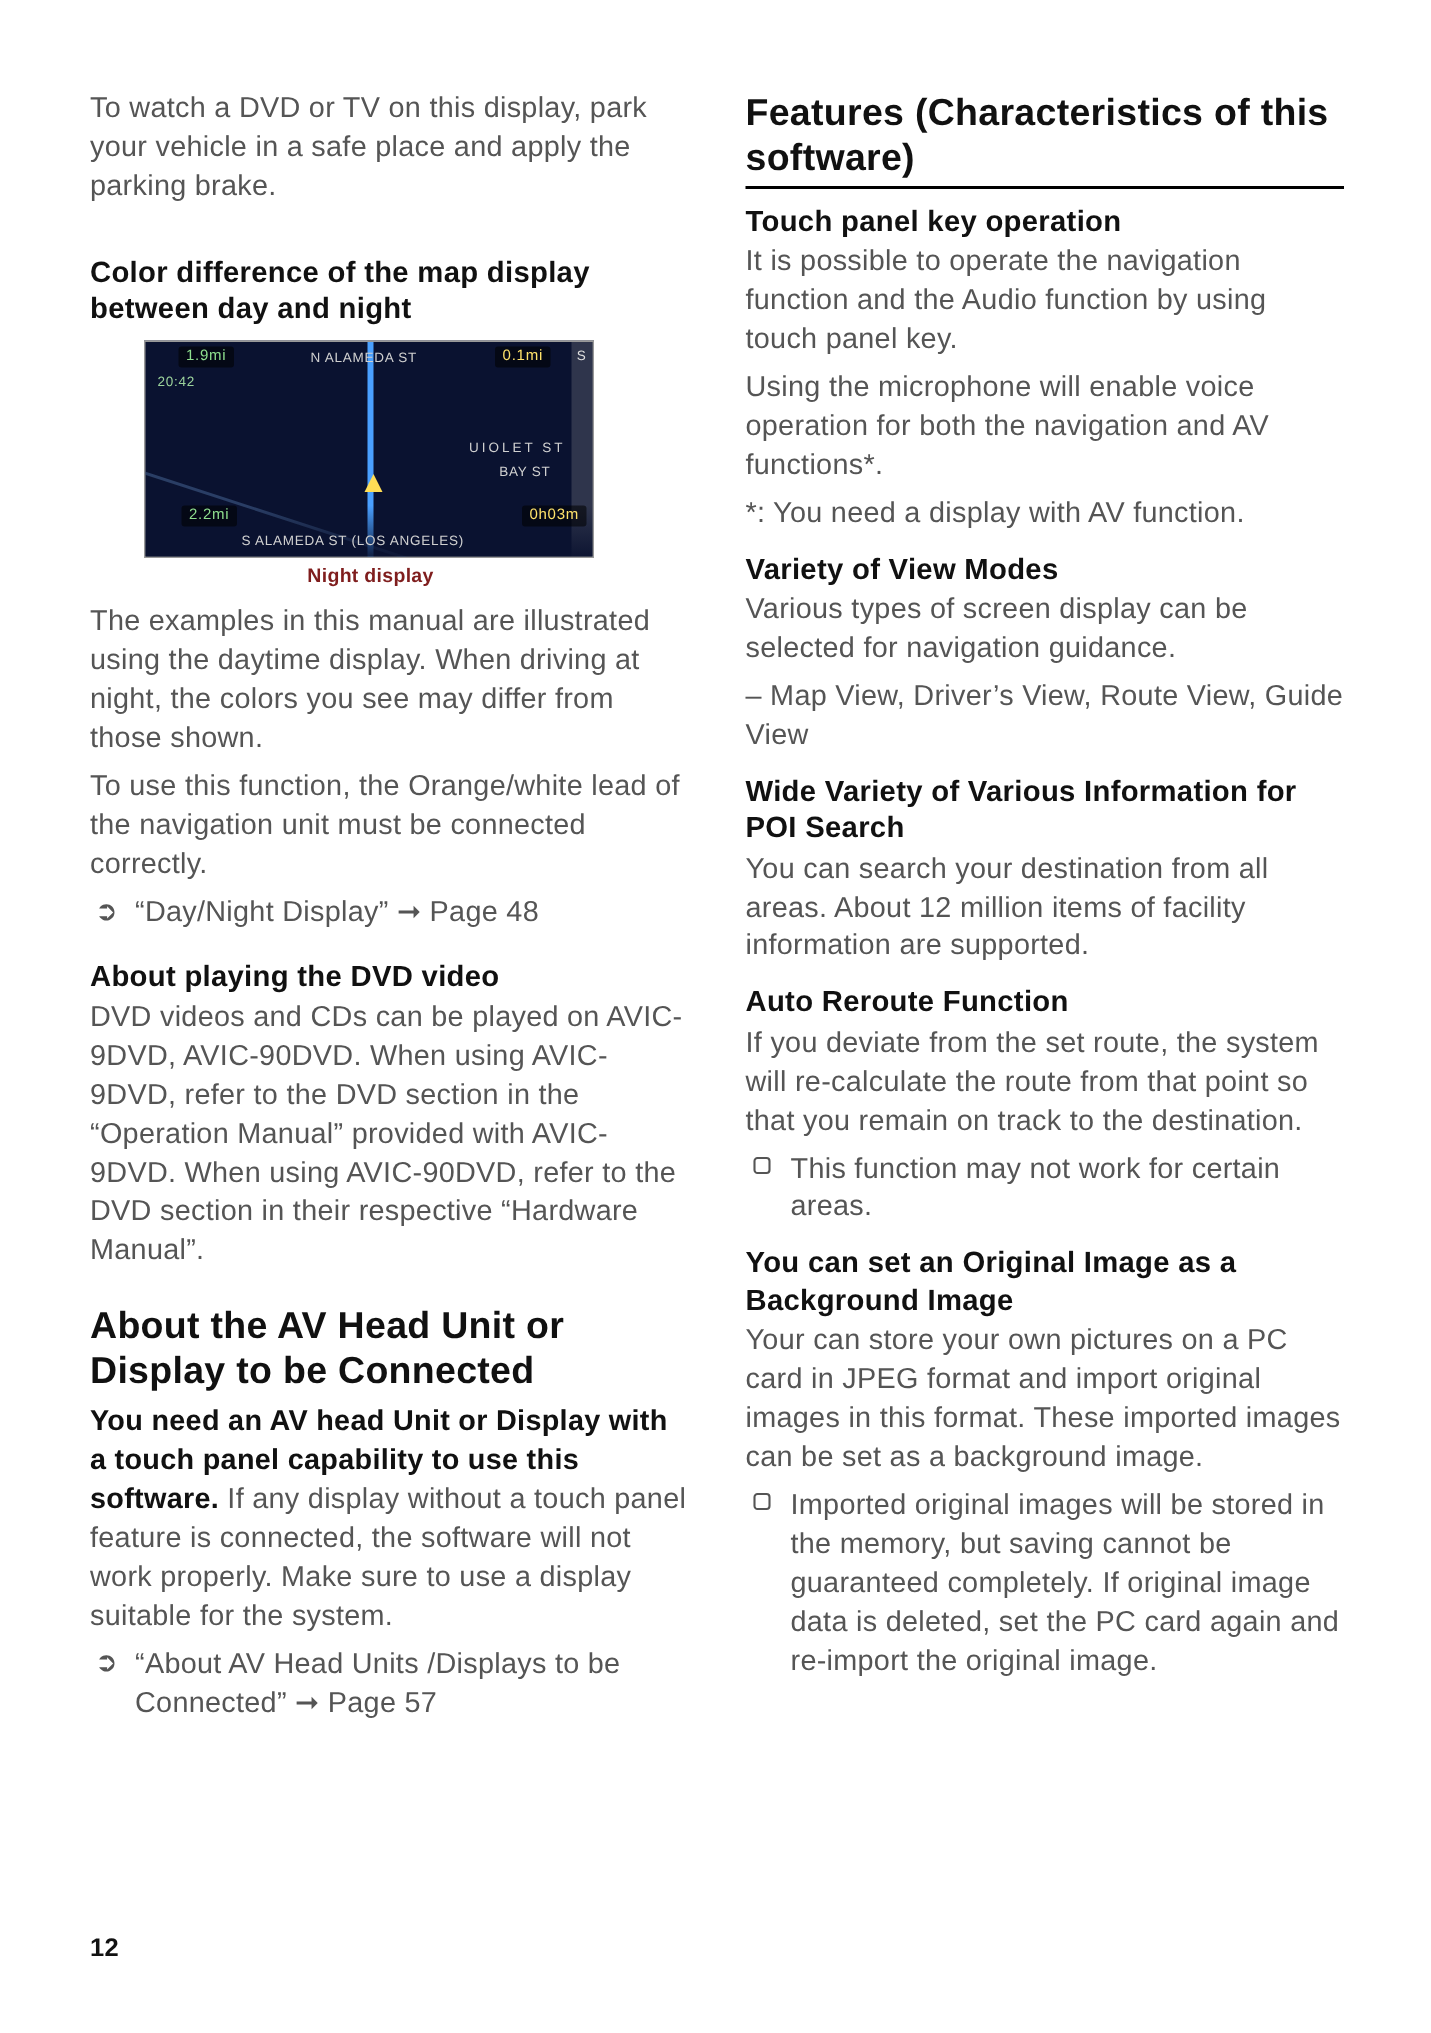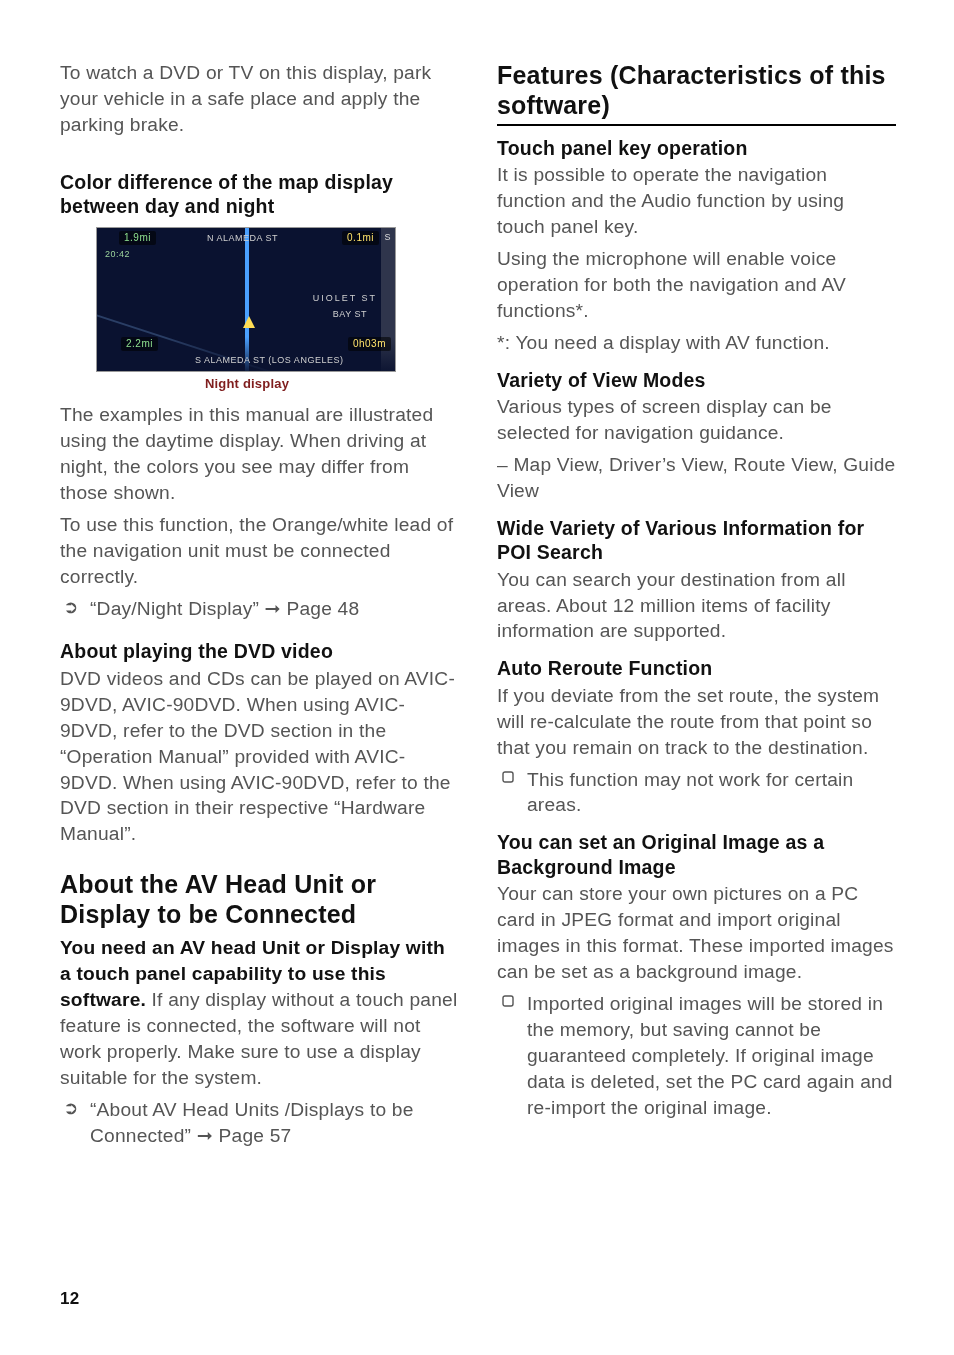--- a/index.html
+++ b/index.html
@@ -205,26 +205,26 @@
     <div class="map-wrap">
       <div class="map-img">
         <div class="map-right-strip"></div>
         <div class="map-diag"></div>
         <div class="map-diag2"></div>
         <div class="map-road"></div>
         <div class="map-tri"></div>
         <div class="map-bottom"></div>
 
         <span class="map-text" style="left:110px; top:4px;">N ALAMEDA ST</span>
-        <span class="map-text" style="left:98px; bottom:4px;text-align:center;">S ALAMEDA ST (LOS ANGELES)</span>
+        <span class="map-text" style="left:64px; bottom:4px;text-align:center;">S ALAMEDA ST (LOS ANGELES)</span>
         <span class="map-text" style="right:18px; top:64px; letter-spacing:2px;">UIOLET ST</span>
         <span class="map-text" style="right:28px; top:80px;">BAY ST</span>
         <span class="map-text" style="left:8px; top:20px; color:#9cd39c;">20:42</span>
         <span class="map-pill" style="left:22px; top:3px; color:#8fe08f;">1.9mi</span>
-        <span class="map-pill" style="right:16px; top:3px; color:#ffe36b;">0.1mi</span>
+        <span class="map-pill" style="right:28px; top:3px; color:#ffe36b;">0.1mi</span>
         <span class="map-text" style="right:4px; top:3px; color:#ddd;">S</span>
         <span class="map-pill" style="left:24px; bottom:20px; color:#8fe08f;">2.2mi</span>
         <span class="map-pill" style="right:4px; bottom:20px; color:#ffe36b;">0h03m</span>
       </div>
       <div class="map-caption">Night display</div>
     </div>
 
     <p style="margin-top:10px;">The examples in this manual are illustrated using the daytime display. When driving at night, the colors you see may differ from those shown.</p>
     <p>To use this function, the Orange/white lead of the navigation unit must be connected correctly.</p>
 

